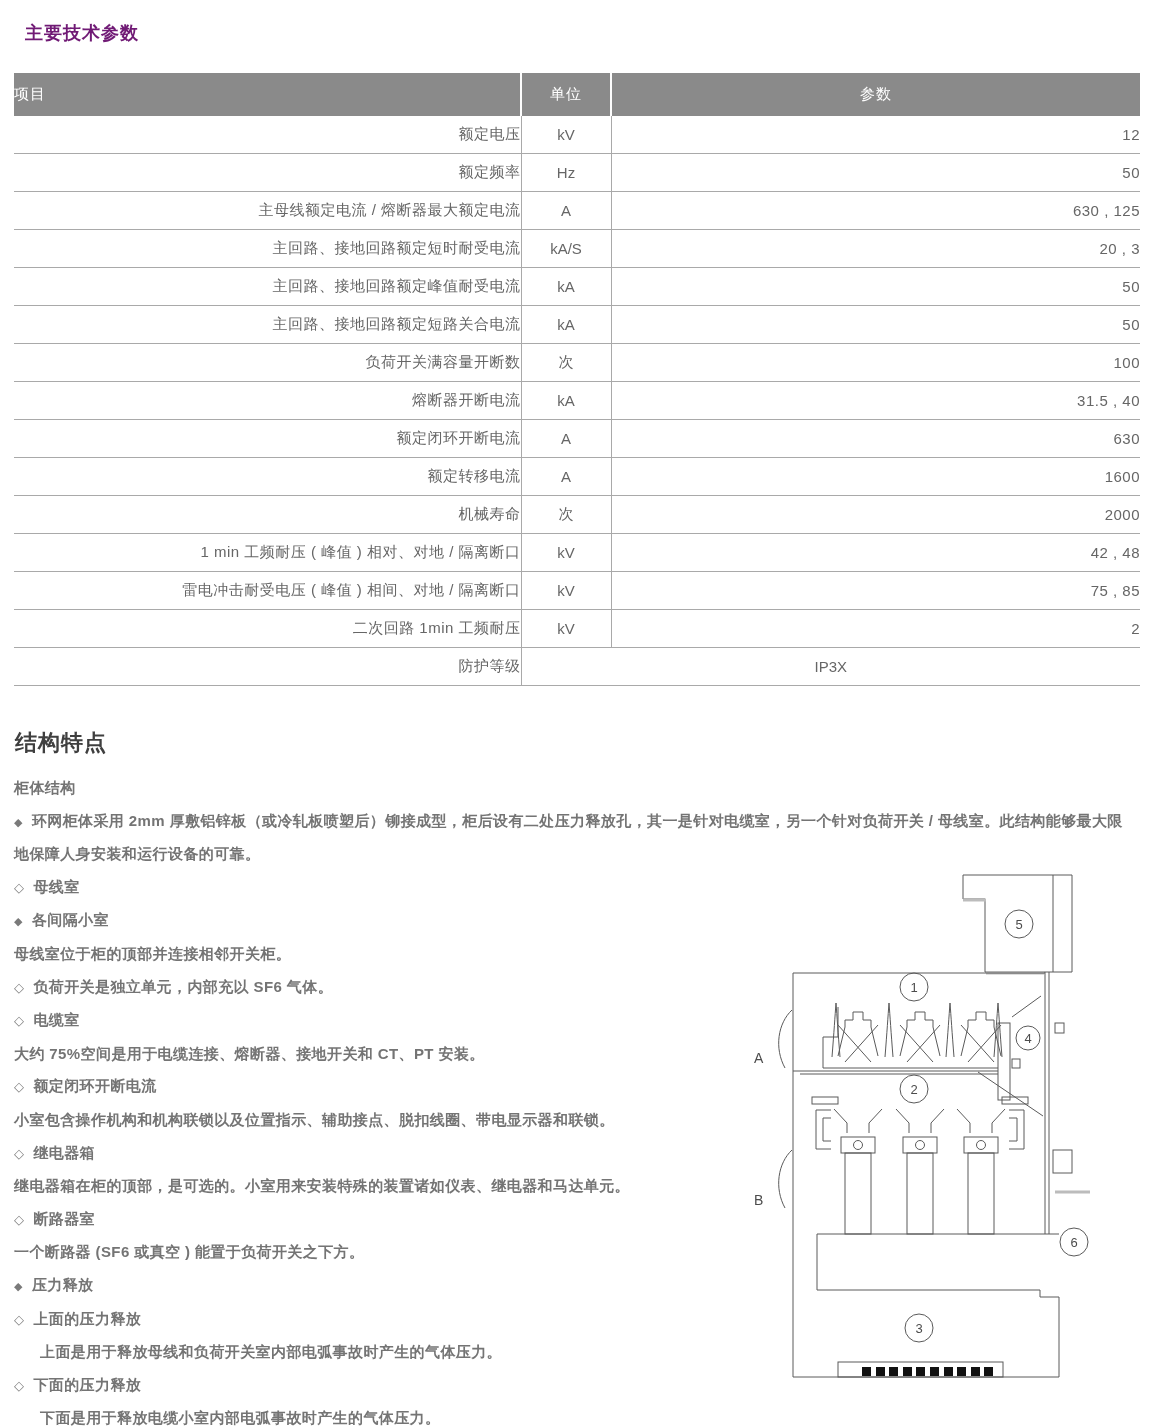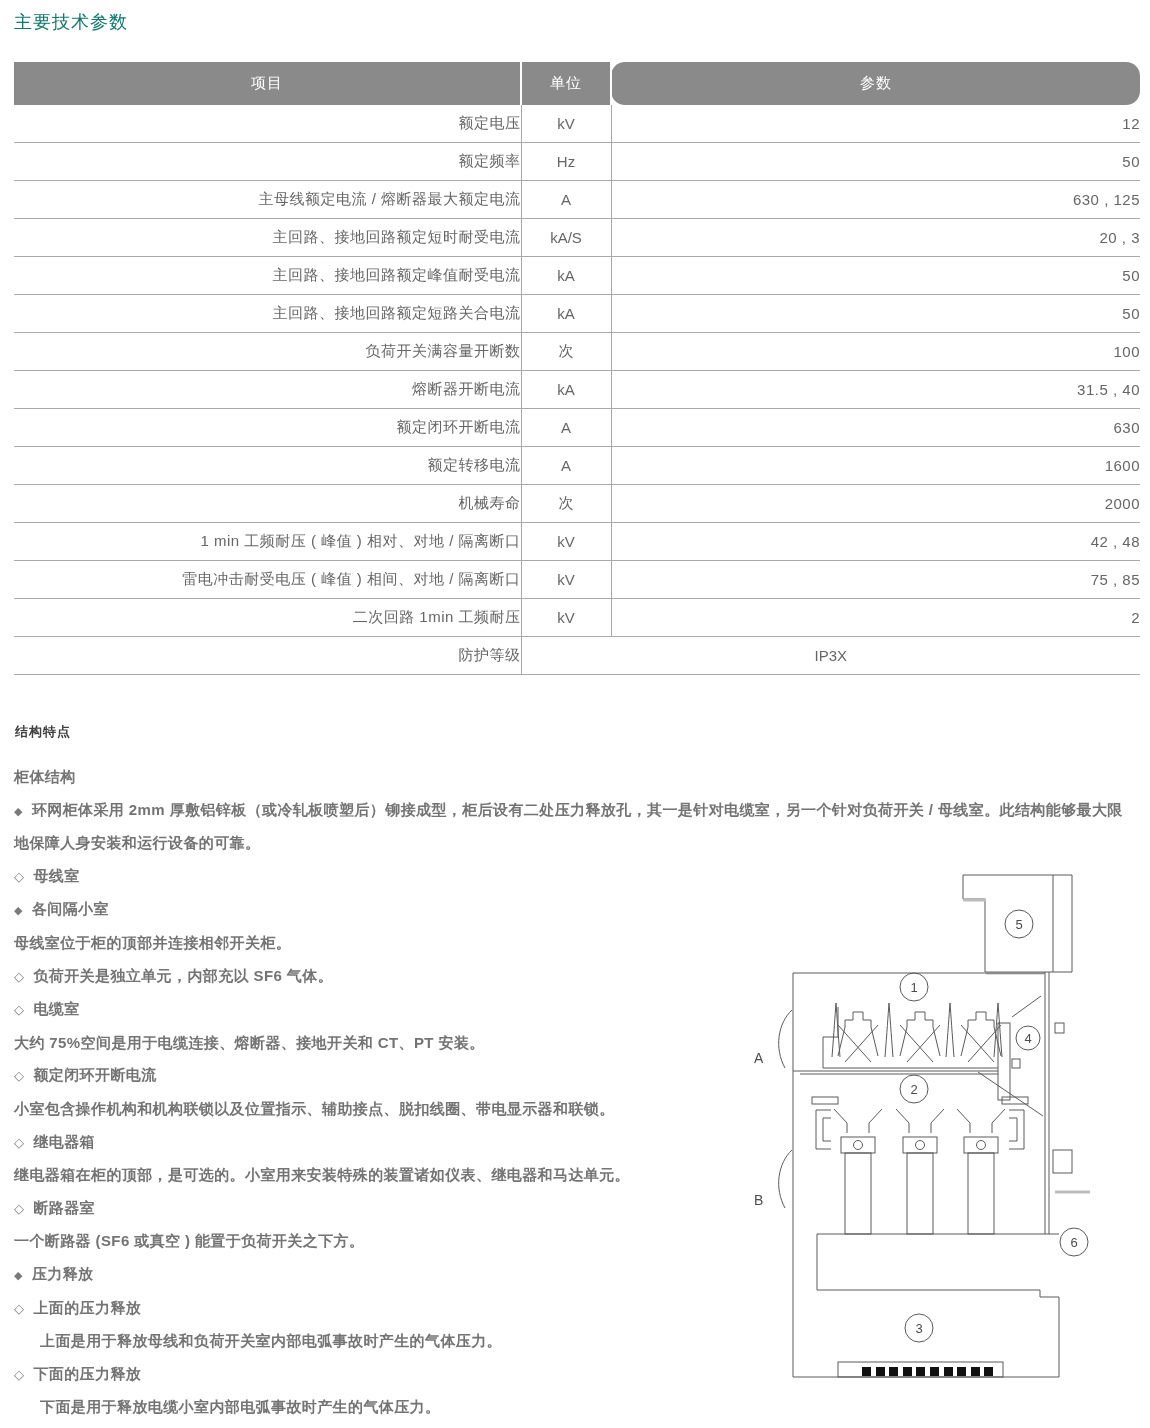--- a/index.html
+++ b/index.html
@@ -2,41 +2,41 @@
 <html><head>
 <meta charset="utf-8">
 <style>
   html,body{margin:0;padding:0;background:#ffffff;}
   .page{
     position:relative;width:1150px;height:1428px;background:#fff;overflow:hidden;
     font-family:"Liberation Sans","DejaVu Sans",sans-serif;
   }
   .content{padding:12px 14px 0 14px;}
   h1.main-title{
-    margin:0;font-size:18px;line-height:21px;color:#0f766e;font-weight:400;letter-spacing:1px;
+    margin:11px;font-size:18px;line-height:21px;color:#701a75;font-weight:700;letter-spacing:1px;
   }
   table.params{
     border-collapse:collapse;table-layout:fixed;width:1122px;margin-top:29px;
   }
   table.params thead th{
     background:#8a8a8a;color:#fff;font-weight:400;font-size:15px;height:43px;padding:0;
     letter-spacing:1px;
   }
-  th.c-item{width:506px;text-align:center;padding-left:14px;}
+  th.c-item{width:506px;text-align:left;padding-left:14px;}
   th.c-unit{width:88px;text-align:center;border-left:2px solid #fdfdfd;}
-  th.c-val{width:528px;text-align:center;border-left:2px solid #fdfdfd;border-radius:14px;}
+  th.c-val{width:528px;text-align:center;border-left:2px solid #fdfdfd;}
   table.params tbody td{
     height:37px;padding:0;border-bottom:1px solid #a9a9a9;color:#666;font-size:15px;
   }
   td.c-item{text-align:right;padding-left:13px;border-right:1px solid #a9a9a9;letter-spacing:0.5px;}
   td.c-unit{text-align:center;border-right:1px solid #a9a9a9;color:#6b6b6b;}
   td.c-val{text-align:right;color:#6b6b6b;letter-spacing:0.5px;}
   td.c-merged{text-align:center;color:#6b6b6b;}
   h2.section-title{
-    margin:46px 0 0 1px;font-size:13px;line-height:22px;color:#3f3f3f;font-weight:600;letter-spacing:1px;
+    margin:46px 0 0 1px;font-size:22px;line-height:22px;color:#3f3f3f;font-weight:600;letter-spacing:1px;
   }
   .features{
     margin-top:18px;font-size:15px;line-height:32.6px;color:#747474;letter-spacing:0.4px;
     width:1122px;
     font-weight:bold;
   }
   .feat{white-space:normal;}
   .feat .bullet{margin-right:9px;color:#7a7a7a;}
   .feat.b1 .bullet{font-size:11px;}
   .feat.b2 .bullet{font-size:13px;}

